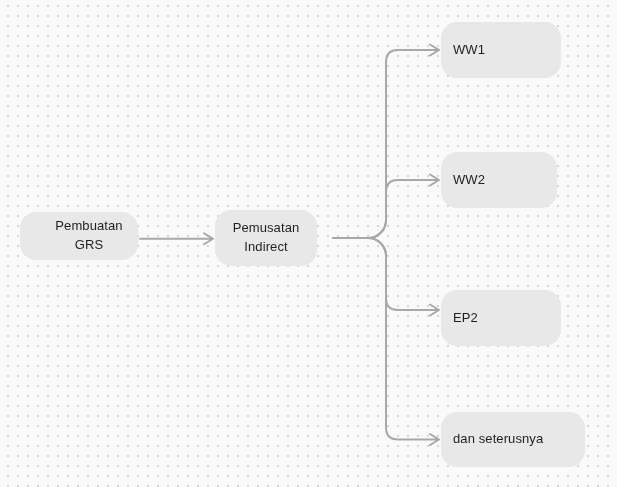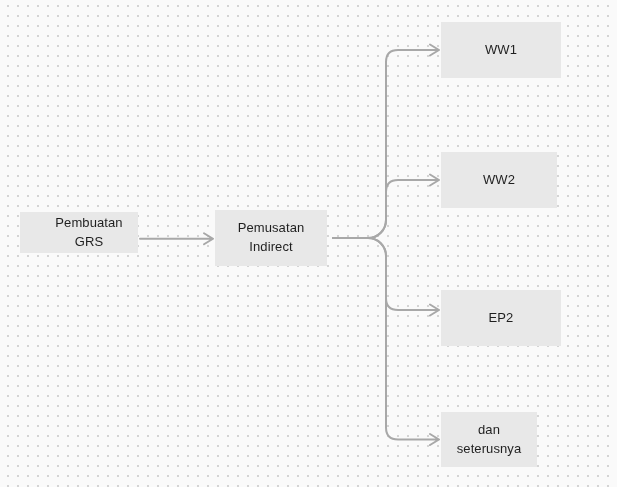--- a/index.html
+++ b/index.html
@@ -26,24 +26,23 @@
   }
   .edge-layer {
     position: absolute;
     left: 0; top: 0;
     width: 617px; height: 487px;
   }
   .node {
     position: absolute;
     box-sizing: border-box;
     background: var(--node-fill);
-    border-radius: 0;
+    border-radius: 16px;
     display: flex;
     align-items: center;
-    justify-content: center;
     text-align: center;
     padding: 4px 12px;
     cursor: default;
   }
   .node .label {
     font-size: 13px;
     line-height: 1.45;
     color: var(--node-text);
     letter-spacing: 0.1px;
   }
@@ -70,32 +69,32 @@
         <path d="M 333 238 H 368 C 378 238 386 230 386 220 V 192 Q 386 180 398 180 H 439 M 430 174.5 L 439 180 L 430 185.5"></path>
       </g>
       <g class="edge">
         <path d="M 333 238 H 368 C 378 238 386 246 386 256 V 298 Q 386 310 398 310 H 439 M 430 304.5 L 439 310 L 430 315.5"></path>
       </g>
       <g class="edge">
         <path d="M 333 238 H 368 C 378 238 386 246 386 256 V 427.5 Q 386 439.5 398 439.5 H 439 M 430 434 L 439 439.5 L 430 445"></path>
       </g>
     </svg>
   <div id="node-layer">
-      <div class="node" style="left: 20px; top: 212px; width: 118px; height: 41px; padding-left: 32px;">
+      <div class="node" style="left: 20px; top: 212px; width: 118px; height: 48px; padding-left: 32px;">
         <span class="label">Pembuatan GRS</span>
       </div>
-      <div class="node" style="left: 215px; top: 210px; width: 112px; height: 56px;">
+      <div class="node" style="left: 215px; top: 210px; width: 102px; height: 56px;">
         <span class="label">Pemusatan Indirect</span>
       </div>
       <div class="node" style="left: 441px; top: 22px; width: 120px; height: 56px;">
         <span class="label">WW1</span>
       </div>
       <div class="node" style="left: 441px; top: 152px; width: 116px; height: 56px;">
         <span class="label">WW2</span>
       </div>
       <div class="node" style="left: 441px; top: 282px; width: 120px; height: 56px; margin-top: 8px;">
         <span class="label">EP2</span>
       </div>
-      <div class="node" style="left: 441px; top: 412px; width: 96px; height: 55px;">
+      <div class="node" style="left: 441px; top: 412px; width: 144px; height: 55px;">
         <span class="label">dan seterusnya</span>
       </div>
     </div>
 </div>
 
 </body></html>

